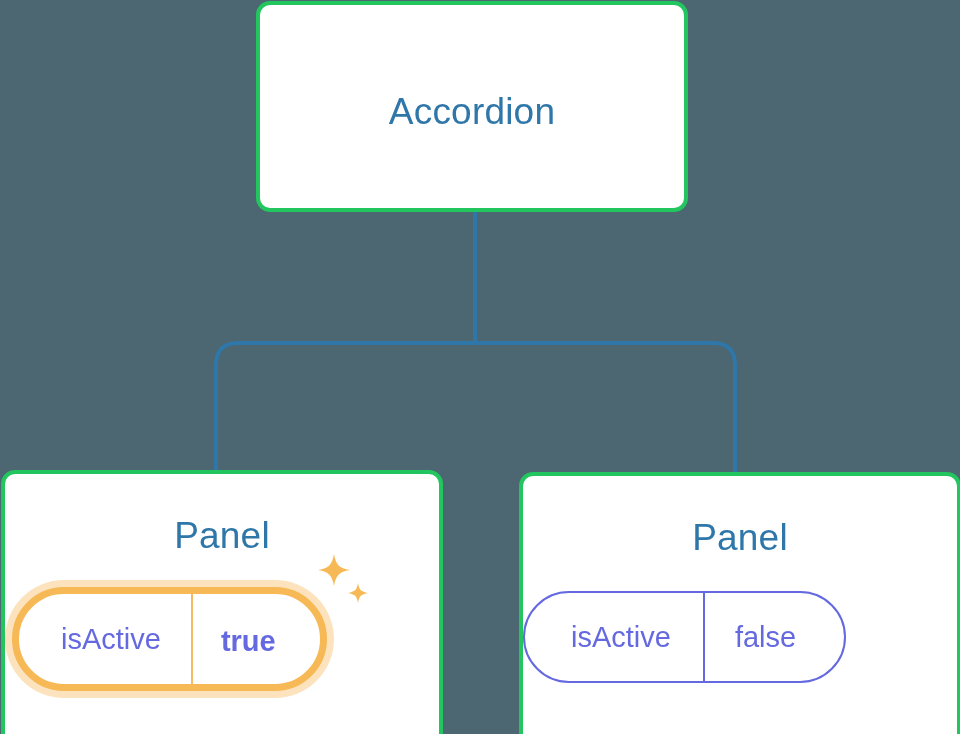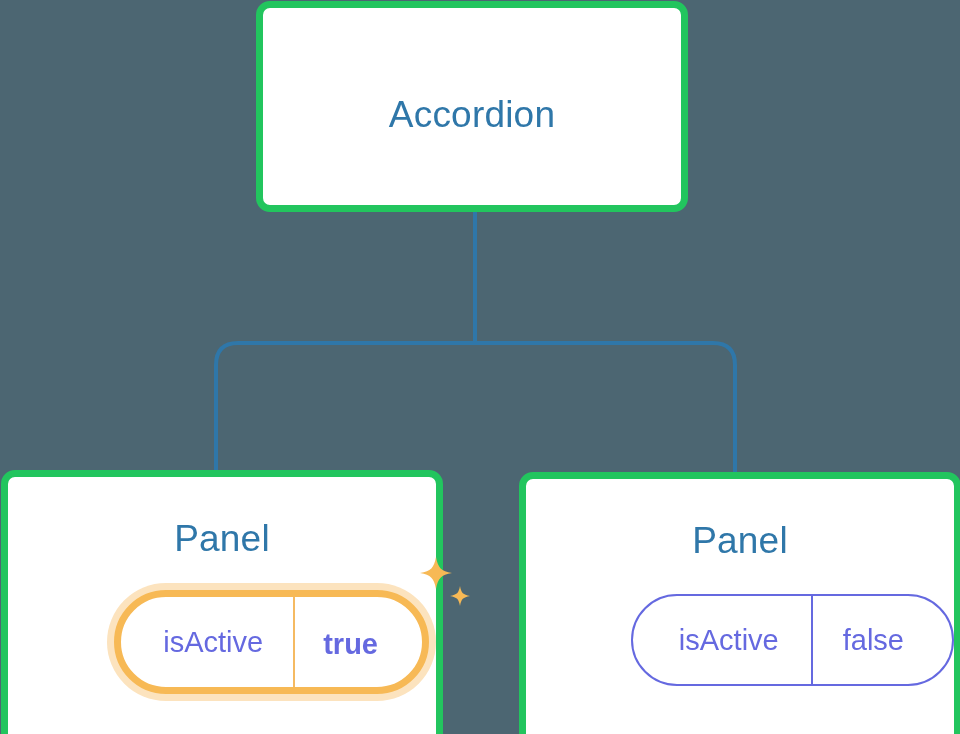--- a/index.html
+++ b/index.html
@@ -30,21 +30,21 @@
     height: 734px;
     z-index: 1;
     pointer-events: none;
   }
 
   
   .node-card {
     position: absolute;
     z-index: 2;
     background: #ffffff;
-    border: 7px solid #22c55e;
+    border: 4px solid #22c55e;
     border-radius: 14px;
     box-sizing: border-box;
   }
 
   #node-accordion {
     left: 256px;
     top: 1px;
     width: 432px;
     height: 211px;
   }
@@ -77,21 +77,21 @@
   }
 
   .panel-title {
     margin-top: 43px;
   }
 
   
   .pill-wrap {
     position: relative;
     display: flex;
-    justify-content: flex-end;
+    justify-content: flex-start;
   }
 
   .prop-pill {
     display: inline-flex;
     align-items: stretch;
     box-sizing: border-box;
     border-radius: 999px;
     background: #ffffff;
   }
 

